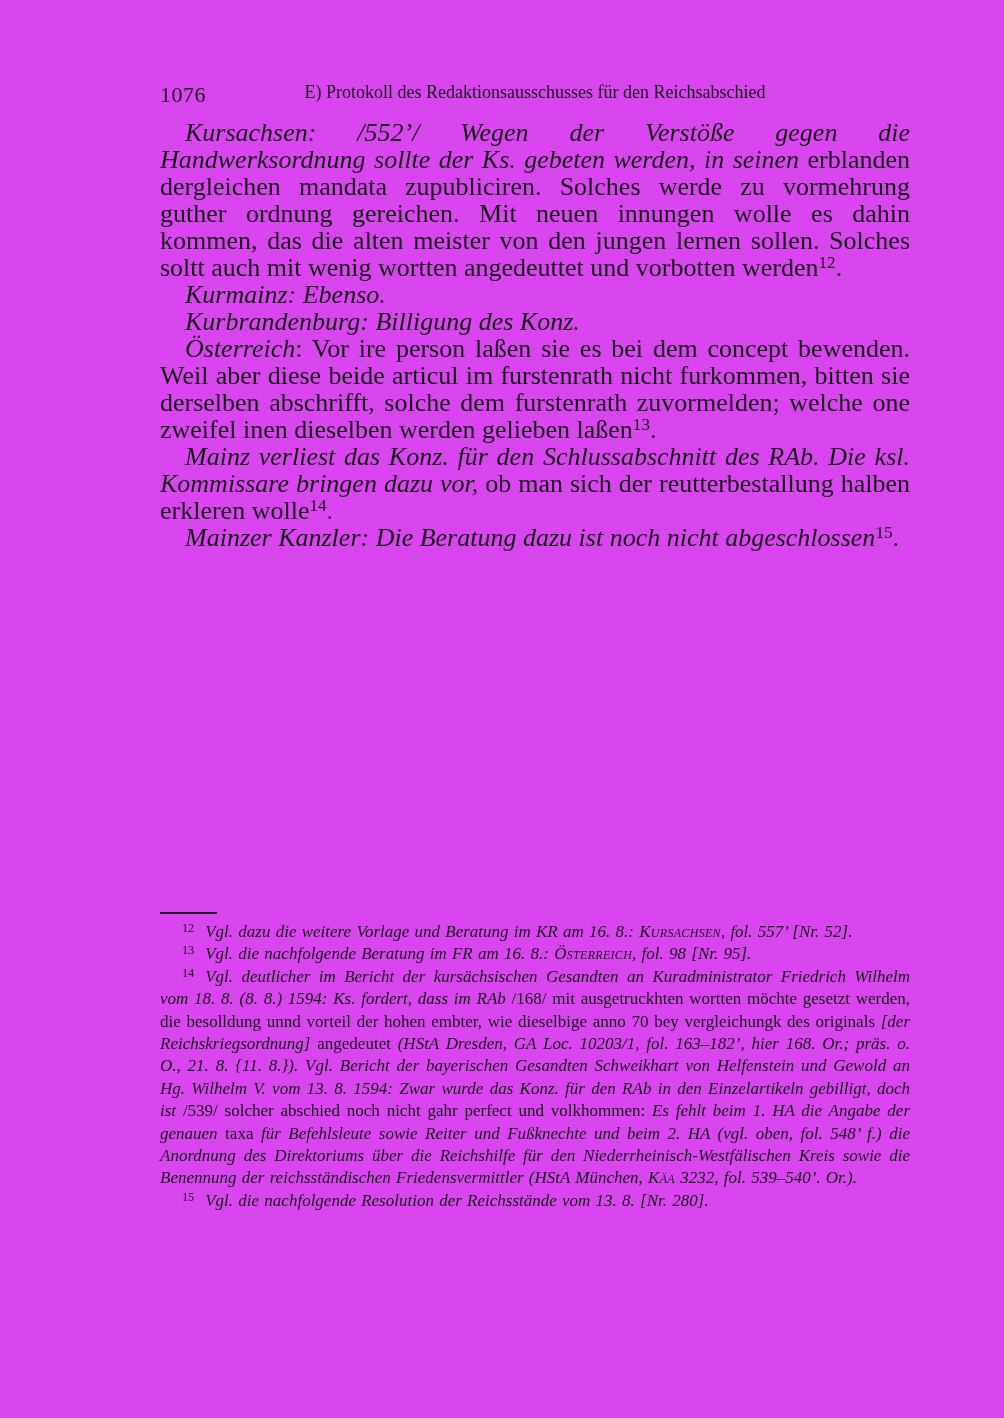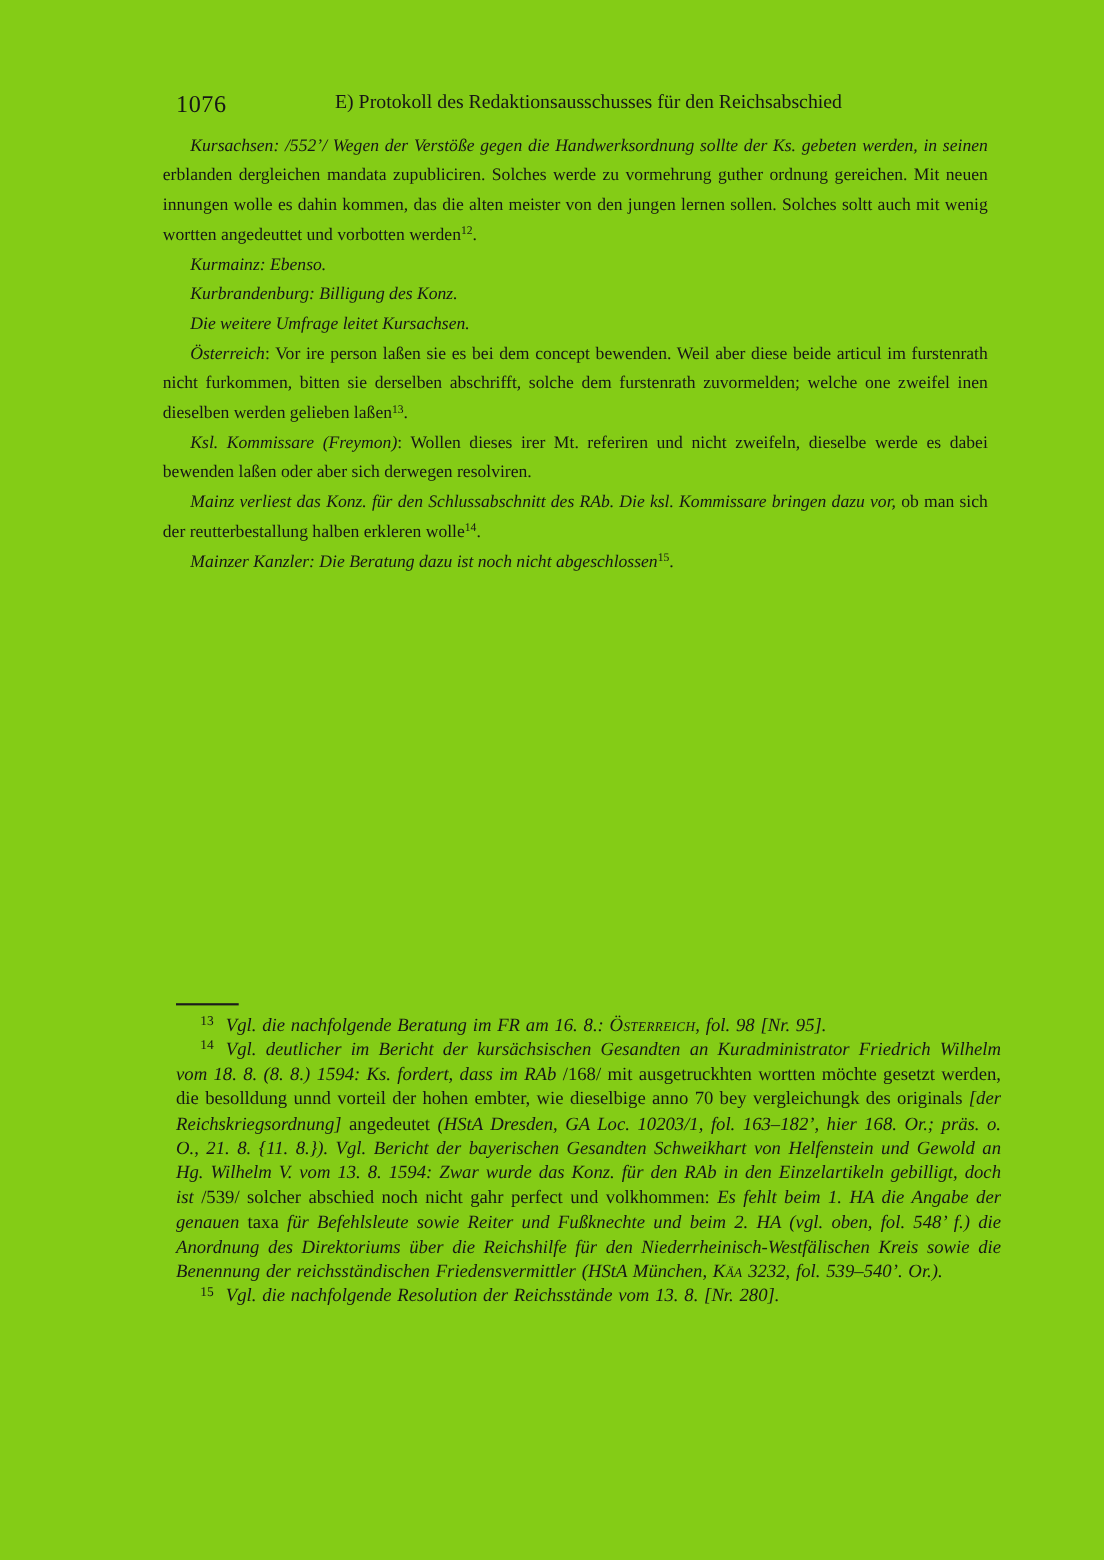--- a/index.html
+++ b/index.html
@@ -4,21 +4,21 @@
 <style>
   html, body {
     margin: 0;
     padding: 0;
     background: #ffffff;
   }
   .page {
     position: relative;
     width: 1004px;
     height: 1418px;
-    background: #84cc16;
+    background: #d946ef;
     color: #161616;
     font-family: "Liberation Serif", serif;
     overflow: hidden;
   }
   
   .running-head {
     position: absolute;
     top: 82px;
     left: 160px;
     width: 750px;
@@ -33,23 +33,23 @@
   }
   .head-title {
     display: block;
     text-align: center;
     font-size: 18px;
   }
   
   .main-text {
     position: absolute;
     top: 119px;
-    left: 148px;
+    left: 160px;
     width: 750px;
-    font-size: 16px;
+    font-size: 26px;
     line-height: 27px;
     text-align: justify;
     hyphens: auto;
     -webkit-hyphens: auto;
   }
   .para {
     margin: 0;
     text-indent: 25px;
   }
   
@@ -106,29 +106,28 @@
 
   <div class="running-head">
     <span class="page-number">1076</span>
     <span class="head-title">E) Protokoll des Redaktionsausschusses für den Reichsabschied</span>
   </div>
 
   <div class="main-text">
       <p class="para"><span class="seg-i">Kursachsen: /552’/ Wegen der Verstöße gegen die Handwerksordnung sollte der Ks. gebeten werden, in seinen </span><span class="seg-r">erblanden dergleichen mandata zupubliciren. Solches werde zu vormehrung guther ordnung gereichen. Mit neuen innungen wolle es dahin kommen, das die alten meister von den jungen lernen sollen. Solches soltt auch mit wenig wortten angedeuttet und vorbotten werden</span><sup class="seg-sup">12</sup><span class="seg-r">.</span></p>
       <p class="para"><span class="seg-i">Kurmainz: Ebenso.</span></p>
       <p class="para"><span class="seg-i">Kurbrandenburg: Billigung des Konz.</span></p>
-      <p class="para"><span class="seg-i">Die weitere Umfrage leitet Kursachsen.</span></p>
       <p class="para"><span class="seg-i">Österreich</span><span class="seg-r">: Vor ire person laßen sie es bei dem concept bewenden. Weil aber diese beide articul im furstenrath nicht furkommen, bitten sie derselben abschrifft, solche dem furstenrath zuvormelden; welche one zweifel inen dieselben werden gelieben laßen</span><sup class="seg-sup">13</sup><span class="seg-r">.</span></p>
-      <p class="para"><span class="seg-i">Ksl. Kommissare (Freymon)</span><span class="seg-r">: Wollen dieses irer Mt. referiren und nicht zweifeln, dieselbe werde es dabei bewenden laßen oder aber sich derwegen resolviren.</span></p>
       <p class="para"><span class="seg-i">Mainz verliest das Konz. für den Schlussabschnitt des RAb. Die ksl. Kommissare bringen dazu vor, </span><span class="seg-r">ob man sich der reutterbestallung halben erkleren wolle</span><sup class="seg-sup">14</sup><span class="seg-r">.</span></p>
       <p class="para"><span class="seg-i">Mainzer Kanzler: Die Beratung dazu ist noch nicht abgeschlossen</span><sup class="seg-sup">15</sup><span class="seg-r">.</span></p>
     </div>
 
   <div class="footnotes">
     <div class="fn-rule"></div>
     <div class="fn-list">
+        <p class="fn-para"><sup class="seg-fn">12</sup><span class="seg-i">Vgl. dazu die weitere Vorlage und Beratung im KR am 16. 8.: </span><span class="seg-sc">Kursachsen</span><span class="seg-i">, fol. 557’ [Nr. 52].</span></p>
         <p class="fn-para"><sup class="seg-fn">13</sup><span class="seg-i">Vgl. die nachfolgende Beratung im FR am 16. 8.: </span><span class="seg-sc">Österreich</span><span class="seg-i">, fol. 98 [Nr. 95].</span></p>
         <p class="fn-para"><sup class="seg-fn">14</sup><span class="seg-i">Vgl. deutlicher im Bericht der kursächsischen Gesandten an Kuradministrator Friedrich Wilhelm vom 18. 8. (8. 8.) 1594: Ks. fordert, dass im RAb </span><span class="seg-r">/168/ mit ausgetruckhten wortten möchte gesetzt werden, die besolldung unnd vorteil der hohen embter, wie dieselbige anno 70 bey vergleichungk des originals </span><span class="seg-i">[der Reichskriegsordnung] </span><span class="seg-r">angedeutet </span><span class="seg-i">(HStA Dresden, GA Loc. 10203/1, fol. 163–182’, hier 168. Or.; präs. o. O., 21. 8. {11. 8.}). Vgl. Bericht der bayerischen Gesandten Schweikhart von Helfenstein und Gewold an Hg. Wilhelm V. vom 13. 8. 1594: Zwar wurde das Konz. für den RAb in den Einzelartikeln gebilligt, doch ist </span><span class="seg-r">/539/ solcher abschied noch nicht gahr perfect und volkhommen: </span><span class="seg-i">Es fehlt beim 1. HA die Angabe der genauen </span><span class="seg-r">taxa </span><span class="seg-i">für Befehlsleute sowie Reiter und Fußknechte und beim 2. HA (vgl. oben, fol. 548’ f.) die Anordnung des Direktoriums über die Reichshilfe für den Niederrheinisch-Westfälischen Kreis sowie die Benennung der reichsständischen Friedensvermittler (HStA München, </span><span class="seg-sc">Käa</span><span class="seg-i"> 3232, fol. 539–540’. Or.).</span></p>
         <p class="fn-para"><sup class="seg-fn">15</sup><span class="seg-i">Vgl. die nachfolgende Resolution der Reichsstände vom 13. 8. [Nr. 280].</span></p>
       </div>
   </div>
 
 </div>
 
 </body></html>

